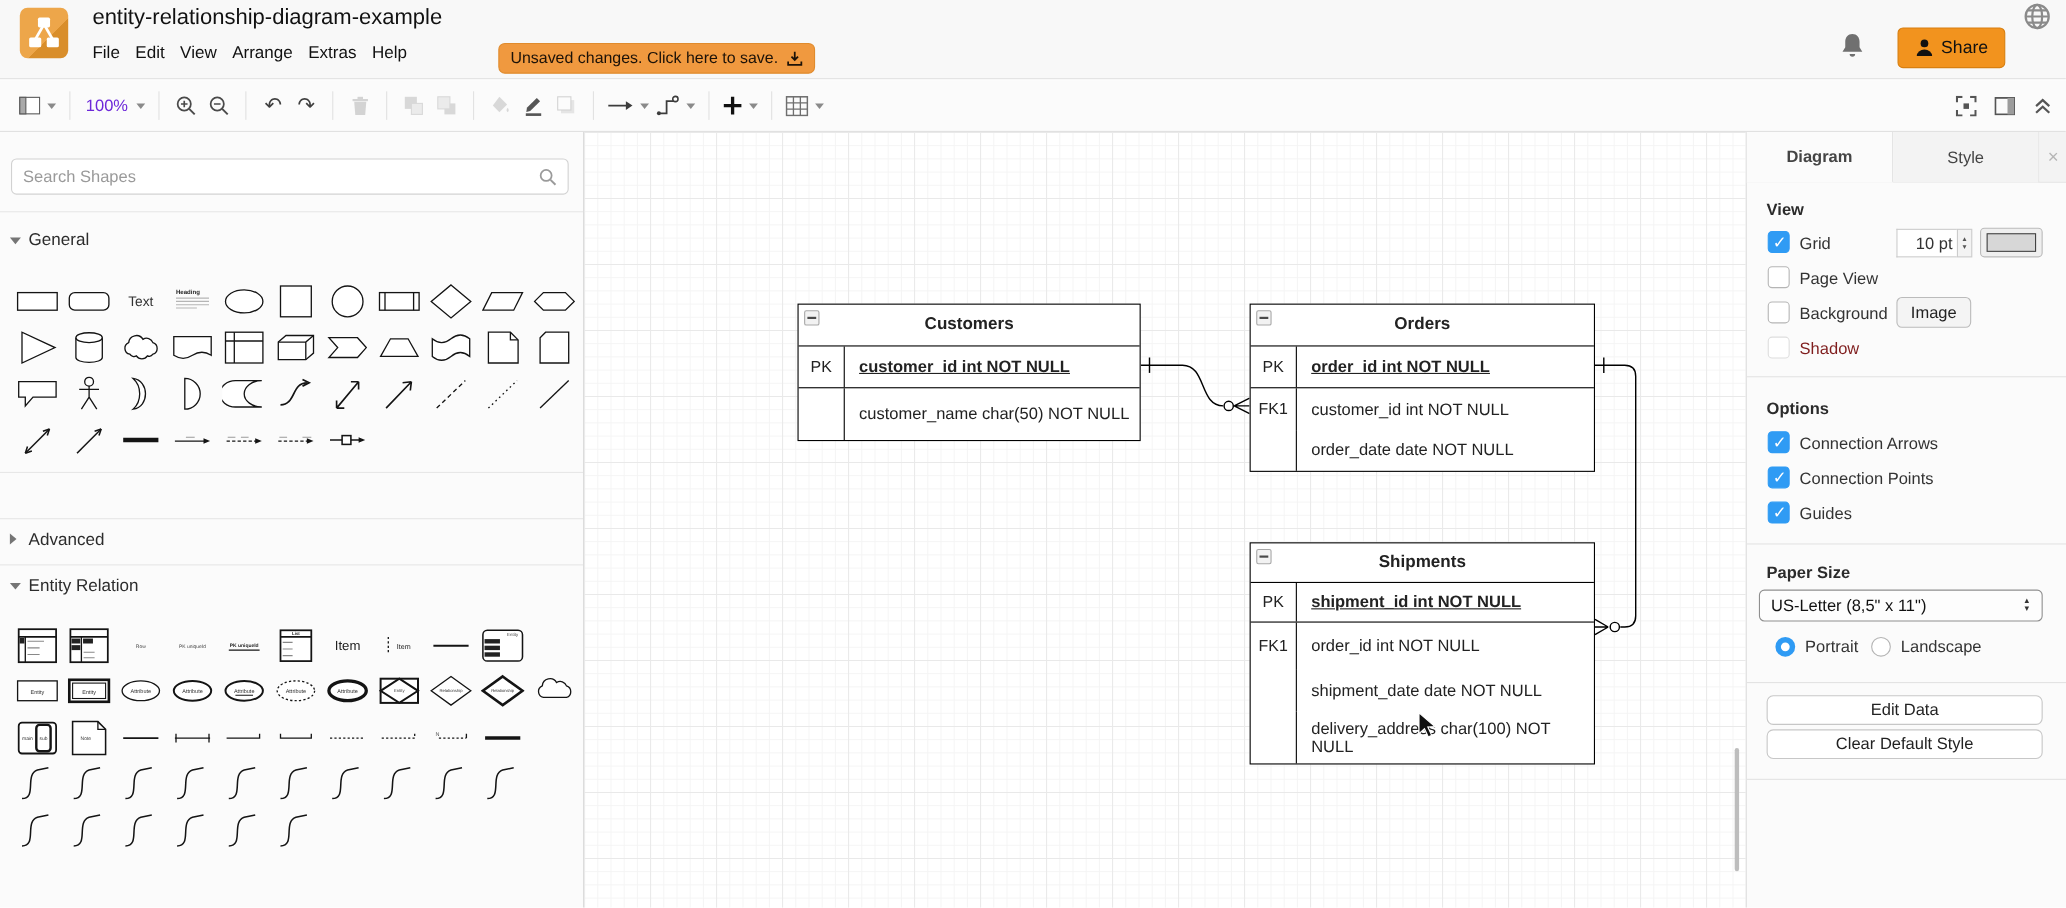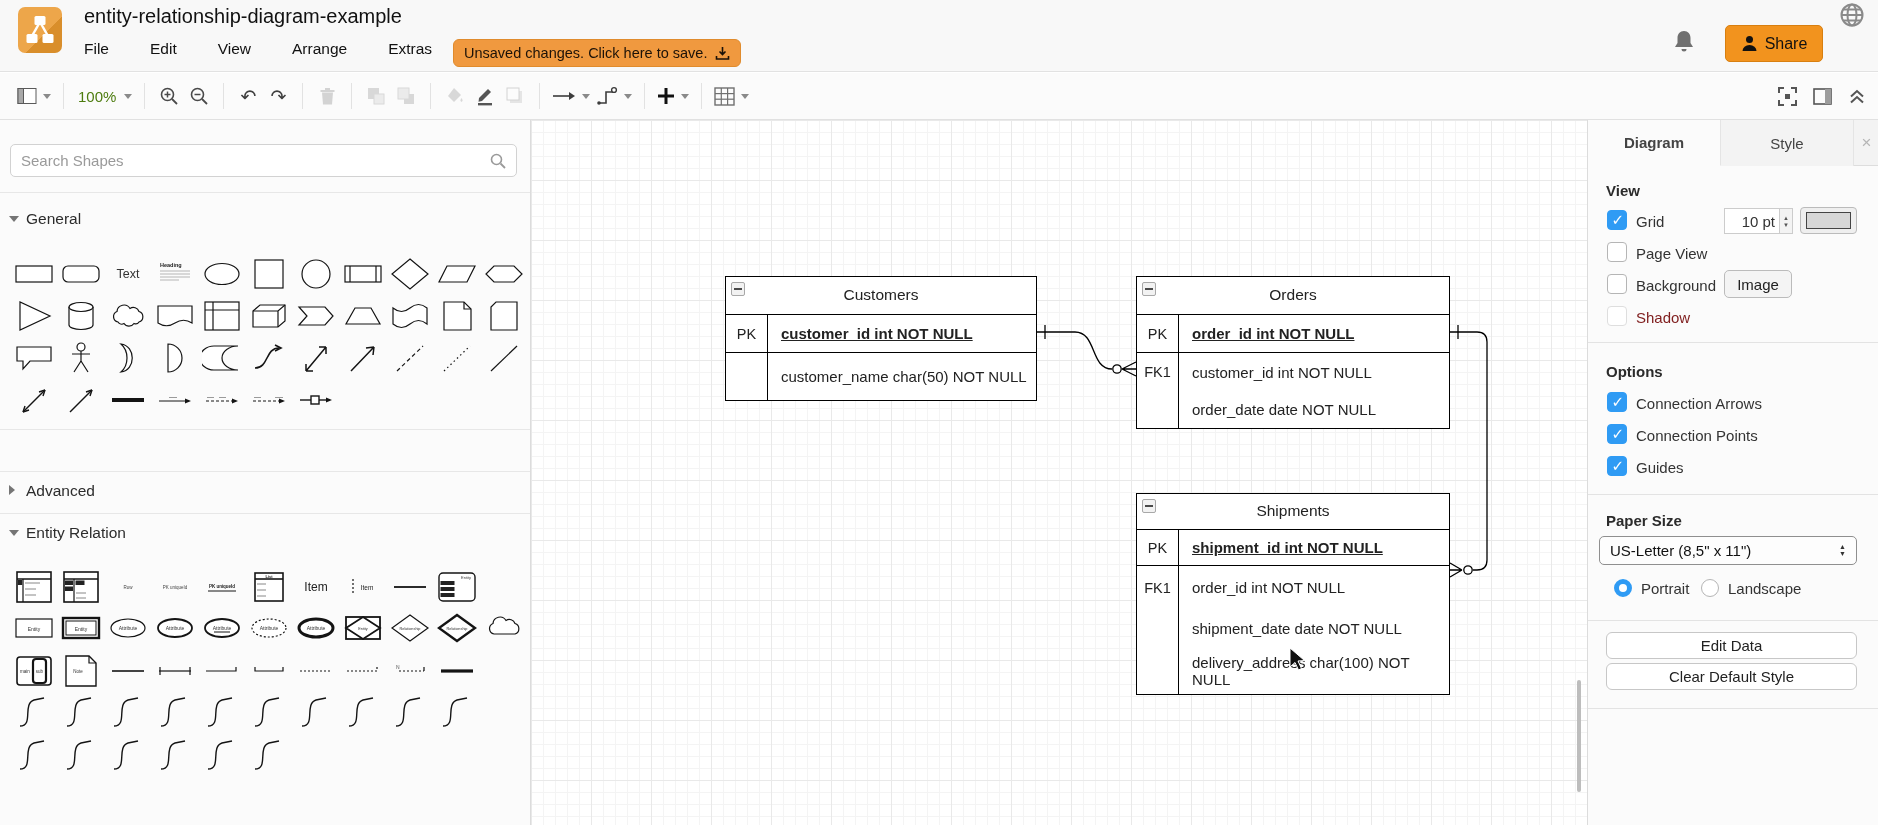--- a/index.html
+++ b/index.html
@@ -2,54 +2,54 @@
 <html><head>
 <meta charset="utf-8">
 <style>
   *{box-sizing:border-box;margin:0;padding:0}
   html,body{width:1878px;height:825px;overflow:hidden;font-family:"Liberation Sans","DejaVu Sans",sans-serif;background:#fff;color:#222}
   
   #header{position:absolute;left:0;top:0;width:1878px;height:72px;background:#f8f8f8;border-bottom:1px solid #e2e2e2}
   #logo{position:absolute;left:18px;top:7px;width:44px;height:46px;border-radius:7px;background:#e8a33d;background:linear-gradient(135deg,#eda64a 60%,#d98e2b 60%)}
   #logo svg{position:absolute;left:7px;top:7px}
   #doc-title{position:absolute;left:84px;top:5px;font-size:20px;color:#111}
-  #menubar{position:absolute;left:84px;top:40px;font-size:15.5px;color:#111;display:flex;gap:41px}
+  #menubar{position:absolute;left:84px;top:40px;font-size:15.5px;color:#111;display:flex;gap:14px}
   .menu-item{cursor:default}
   #unsaved-banner{position:absolute;left:453px;top:39px;height:28px;background:#f0993f;border:1px solid #e08b2d;border-radius:6px;display:flex;align-items:center;padding:4px 10px;font-size:14.5px;color:#1c1208;gap:8px}
   #globe{position:absolute;right:13px;top:2px}
   #bell{position:absolute;left:1672px;top:29px}
   #share-btn{position:absolute;left:1725px;top:25px;width:98px;height:37px;background:#f2931e;border:1px solid #d87f10;border-radius:5px;display:flex;align-items:center;justify-content:center;gap:7px;font-size:16px;color:#111;font-weight:400}
   
   #toolbar{position:absolute;left:0;top:73px;width:1878px;height:47px;background:#fbfbfb;border-bottom:1px solid #e1e1e1;display:flex;align-items:center;padding-left:14px}
   .tbtn{height:32px;min-width:30px;display:flex;align-items:center;justify-content:center;gap:3px;padding:0 3px;color:#4d4d4d}
   .tdiv{width:1px;height:26px;background:#e2e2e2;margin:0 9px}
   .caret{width:0;height:0;border-left:4px solid transparent;border-right:4px solid transparent;border-top:5px solid #8a8a8a;margin-left:3px}
   .dis{opacity:.35}
-  #zoom-label{font-size:15px;color:#4d7c0f;padding:0 2px}
+  #zoom-label{font-size:15px;color:#6d28d9;padding:0 2px}
   .glyph{font-size:19px;color:#3f3f3f;line-height:1}
   #tb-right{position:absolute;right:12px;top:0;height:47px;display:flex;align-items:center;gap:16px}
   
   #sidebar{position:absolute;left:0;top:120px;width:531px;height:705px;background:#fbfbfb;border-right:1px solid #dcdcdc;overflow:hidden}
   #search-box{position:absolute;left:10px;top:24px;width:507px;height:33px;background:#fff;border:1px solid #d2d2d2;border-radius:5px;display:flex;align-items:center;padding:0 10px}
   #search-box input{border:none;outline:none;flex:1;font-size:15px;color:#333;background:transparent;font-family:inherit}
   #search-box input::placeholder{color:#9a9a9a}
   .shr{position:absolute;left:0;width:531px;height:1px;background:#e7e7e7}
   .sec{position:absolute;left:0;width:531px;height:34px;font-size:15.5px;color:#2c2c2c;display:flex;align-items:center;padding-left:26px}
   .sec::before{content:"";position:absolute;left:9px}
   .sec.open::before{border-left:5px solid transparent;border-right:5px solid transparent;border-top:6px solid #757575;top:14px}
   .sec.closed::before{border-top:5px solid transparent;border-bottom:5px solid transparent;border-left:6px solid #757575;top:11px}
   .srow{position:absolute;left:10px;display:flex}
   .cell{width:47px;height:42px;display:flex;align-items:center;justify-content:center}
   .cell svg{stroke:#141414;fill:none;stroke-width:1.2}
   
   #canvas{position:absolute;left:531px;top:120px;width:1056px;height:705px;background-color:#ffffff;
     background-image:linear-gradient(#e9e9e9 1px,transparent 1px),linear-gradient(90deg,#e9e9e9 1px,transparent 1px),linear-gradient(#f4f4f4 1px,transparent 1px),linear-gradient(90deg,#f4f4f4 1px,transparent 1px);
     background-size:60px 60px,60px 60px,12px 12px,12px 12px;overflow:hidden}
   .er{position:absolute;background:#fff;border:1px solid #000;font-size:15px}
-  .er-h{position:relative;border-bottom:1px solid #000;text-align:center;font-weight:normal;font-size:15.5px}
+  .er-h{position:relative;border-bottom:1px solid #000;text-align:center;font-weight:bold;font-size:15.5px}
   .mini{position:absolute;left:5px;top:5px;width:14px;height:14px;border:1px solid #a8a8a8;background:#f2f2f2;border-radius:2px}
   .mini::after{content:"";display:block;width:8px;height:2px;background:#4a4a4a;margin:5px auto 0}
   .er-r{display:flex;align-items:center}
   .er-r.pk{border-bottom:1px solid #000}
   .er-r .k{width:42px;align-self:stretch;border-right:1px solid #000;display:flex;align-items:center;justify-content:center;font-size:14.5px;flex:none}
   .er-r .k.b{font-weight:normal}
   .er-r .v{padding-left:13px}
   .er-r.pk .v{font-weight:bold;text-decoration:underline}
   #connectors,#cursor{position:absolute;left:0;top:0;pointer-events:none}
   #v-scrollbar{position:absolute;right:6px;top:560px;width:4px;height:112px;border-radius:2px;background:#bdbdbd}

